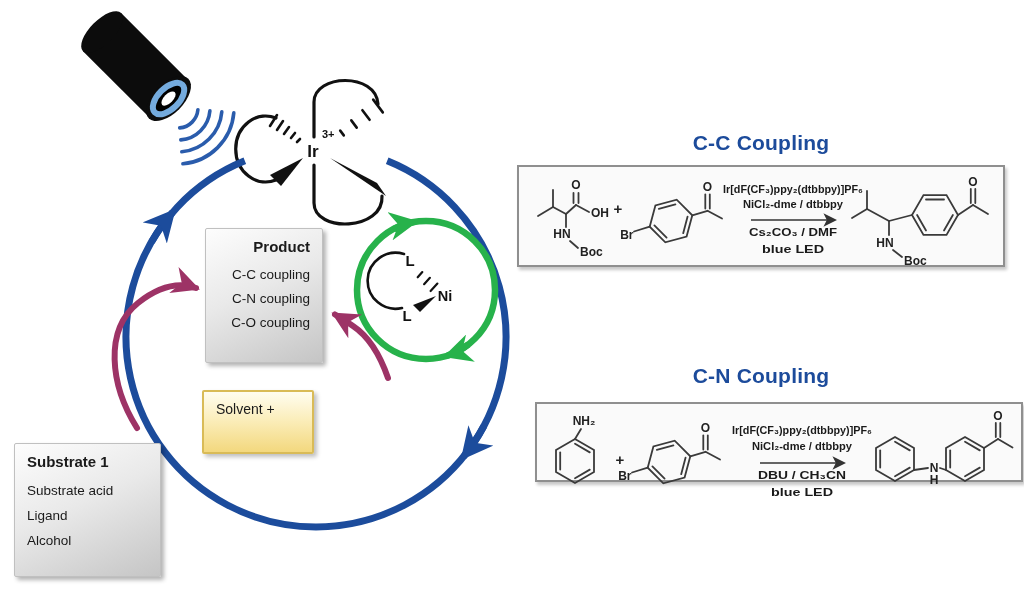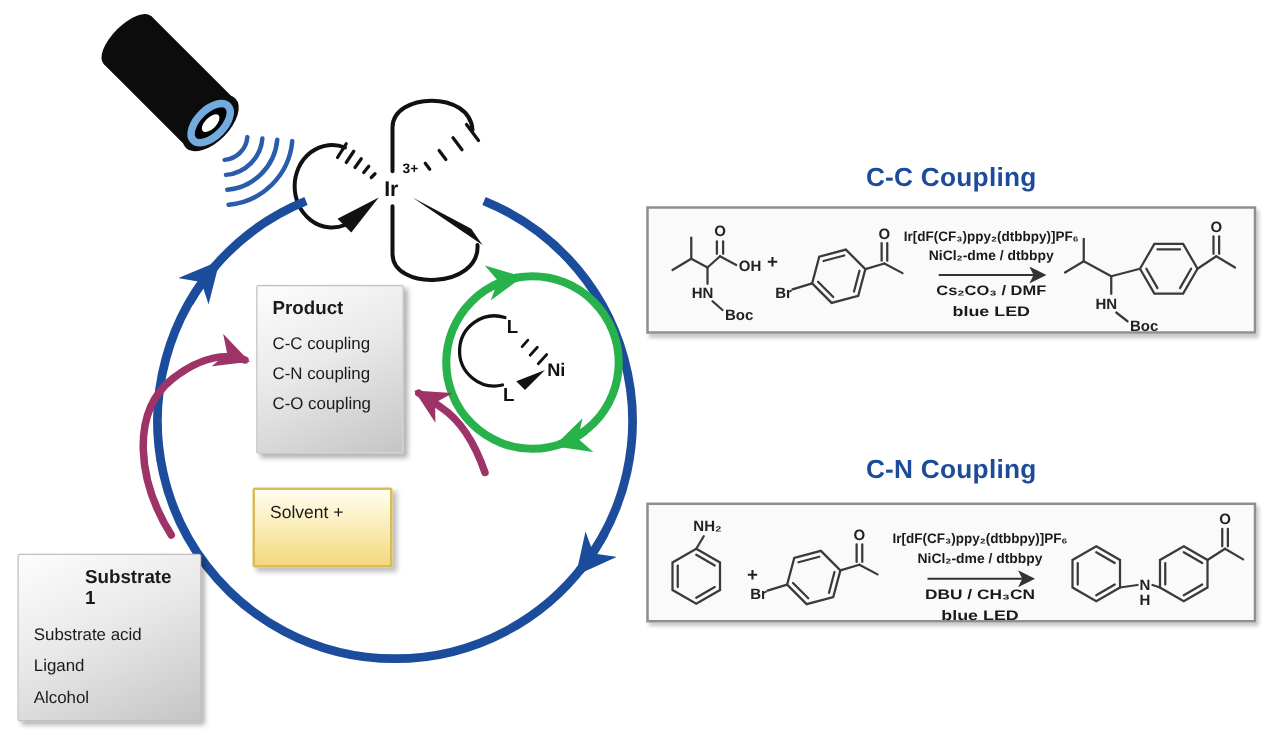--- a/index.html
+++ b/index.html
@@ -10,21 +10,21 @@
   
   .box{position:absolute;box-sizing:border-box;padding:9px 12px;border-radius:2px;}
   .box.gray{background:linear-gradient(155deg,#fdfdfd 0%,#e9e9e9 45%,#c5c5c5 100%);
             border:1px solid #c0c0c0;box-shadow:3px 3px 4px rgba(0,0,0,0.30);}
   .box.yellow{background:linear-gradient(180deg,#fffdf0 0%,#fbeebc 45%,#f3d87e 100%);
               border:2px solid #d9bb57;box-shadow:3px 3px 4px rgba(0,0,0,0.25);}
   .box-title{font-weight:bold;font-size:15px;}
   .box-item{font-size:13.5px;}
   .product-box .box-title{margin-bottom:12px;}
   .product-box .box-item{margin-bottom:9px;}
-  .substrate1-box .box-title{margin-bottom:13px;margin-left:41px;}
+  .substrate1-box .box-title{margin-bottom:13px;}
   .substrate1-box .box-item{margin-bottom:10px;}
   .substrate2-box .box-title{margin-bottom:10px;}
   .solvent-box .box-line{font-weight:normal;font-size:14px;margin-bottom:8px;}
   
   .scheme-title{position:absolute;width:488px;text-align:center;font-size:21px;font-weight:bold;
                 color:#1C4B9B;letter-spacing:.2px;}
   .scheme-box{position:absolute;box-sizing:border-box;width:488px;background:#fafafa;
               border:2px solid #8f8f8f;box-shadow:2px 3px 3px rgba(0,0,0,0.22);}
   .mol{stroke:#3a3a3a;stroke-width:1.8;fill:none;stroke-linecap:round;}
   .atom{font-weight:bold;font-size:12px;fill:#222;}
@@ -110,21 +110,21 @@
       <polygon points="413,305 420,312 436,296" fill="#111"></polygon>
       <text x="410" y="266" text-anchor="middle" font-size="15" font-weight="bold" fill="#111">L</text>
       <text x="407" y="321" text-anchor="middle" font-size="15" font-weight="bold" fill="#111">L</text>
       <text x="445" y="301" text-anchor="middle" font-size="14.5" font-weight="bold" fill="#111">Ni</text>
     </g>
 
     <path d="M 137,428 C 110,385 104,330 138,303 C 162,284 182,283 196,288" fill="none" stroke="#9D3366" stroke-width="6" stroke-linecap="round" marker-end="url(#mM)"></path>
     <path d="M 388,378 C 379,352 368,336 353,326 C 346,321 341,318 335,314.5" fill="none" stroke="#9D3366" stroke-width="6" stroke-linecap="round" marker-end="url(#mM)"></path>
   </svg>
 
-  <div class="box gray product-box" style="left:205px;top:228px;width:118px;height:135px;">
+  <div class="box gray product-box" style="left:205px;top:228px;width:118px;height:135px;text-align:right;">
     <div class="box-title">Product</div>
     <div class="box-item">C-C coupling</div>
     <div class="box-item">C-N coupling</div>
     <div class="box-item">C-O coupling</div>
   </div>
 
   <div class="box yellow solvent-box" style="left:202px;top:390px;width:112px;height:64px;">
     <div class="box-line">Solvent +</div>
   </div>
 
@@ -209,21 +209,21 @@
         </g>
         <text class="atom" x="40" y="84" text-anchor="middle">HN</text>
         <text class="atom" x="59" y="102">Boc</text>
         <text class="atom" x="128" y="22.5" text-anchor="middle">O</text>
       </g>
     </svg>
   </div>
 
   <div class="scheme-title" style="left:517px;top:364px;">C-N Coupling</div>
 
-  <div class="scheme-box" style="left:517px;top:402px;height:96px;">
+  <div class="scheme-box" style="left:535px;top:402px;height:80px;">
     <svg width="484" height="109" viewBox="0 0 484 109">
 
       <g transform="translate(0,4)">
         <g class="mol">
           <path d="M 38,31 L 57,42 L 57,64 L 38,75 L 19,64 L 19,42 Z"></path>
           <path d="M 38,35.8 L 52.8,44.4"></path>
             <path d="M 52.8,61.6 L 38,70.2"></path>
             <path d="M 23.2,61.6 L 23.2,44.4"></path>
           <path d="M 38,31 L 44,21"></path>
         </g>

